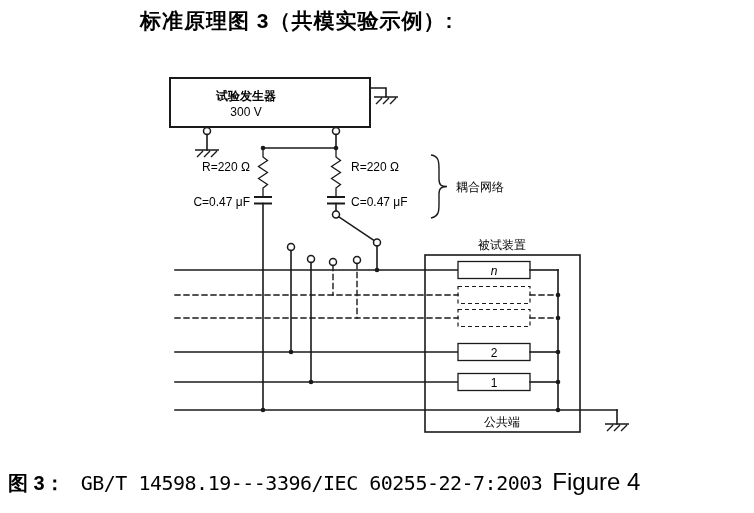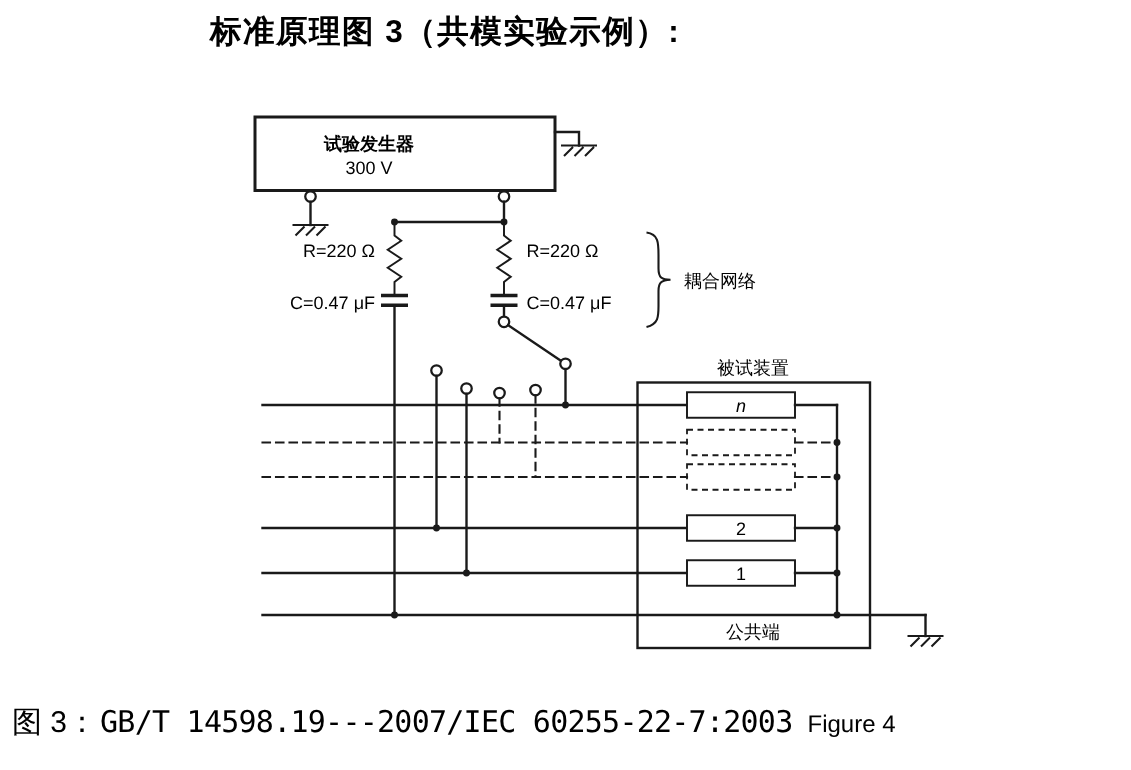--- a/index.html
+++ b/index.html
@@ -18,23 +18,23 @@
     font-weight: bold;
     letter-spacing: 1px;
     white-space: nowrap;
   }
   .figure-caption {
     position: absolute;
     left: 8px; top: 468px;
     font-size: 20px;
     white-space: nowrap;
   }
-  .figure-caption .pre { font-weight: normal; margin-right: 2px; }
+  .figure-caption .pre { font-weight: bold; margin-right: 16px; }
   .figure-caption .std { font-family: "DejaVu Sans Mono", monospace; font-size: 20px; letter-spacing: -0.5px; }
-  .figure-caption .fig { font-size: 16px; margin-left: 10px; font-family: "Liberation Sans", sans-serif; }
+  .figure-caption .fig { font-size: 24px; margin-left: 10px; font-family: "Liberation Sans", sans-serif; }
   svg.circuit { position: absolute; left: 0; top: 0; }
   svg .wire   { stroke: #1a1a1a; stroke-width: 1.6; fill: none; stroke-linecap: square; }
   svg .thin   { stroke-width: 1.3; }
   svg .dashedw{ stroke-dasharray: 5 4; stroke-width: 1.4; }
   svg .boxln  { stroke: #1a1a1a; fill: #ffffff; }
   svg .plate  { stroke: #1a1a1a; stroke-width: 2.2; fill: none; }
   svg text    { font-family: "Liberation Sans", sans-serif; font-size: 12px; fill: #000; }
   svg .dot    { fill: #1a1a1a; stroke: none; }
   svg .term   { fill: #ffffff; stroke: #1a1a1a; stroke-width: 1.5; }
 </style>
@@ -155,14 +155,14 @@
     <text x="502" y="425.5" text-anchor="middle">公共端</text>
   </g>
 
   <g>
     <path d="M617 410 V424" class="wire"></path>
     <use href="#gnd" x="617" y="424"></use>
   </g>
 </svg>
 
 <div class="figure-caption">
-  <span class="pre">图 3：</span><span class="std">GB/T 14598.19---2007/IEC 60255-22-7:2003</span><span class="fig">Figure 4</span>
+  <span class="pre">图 3：</span><span class="std">GB/T 14598.19---3396/IEC 60255-22-7:2003</span><span class="fig">Figure 4</span>
 </div>
 
 </body></html>

